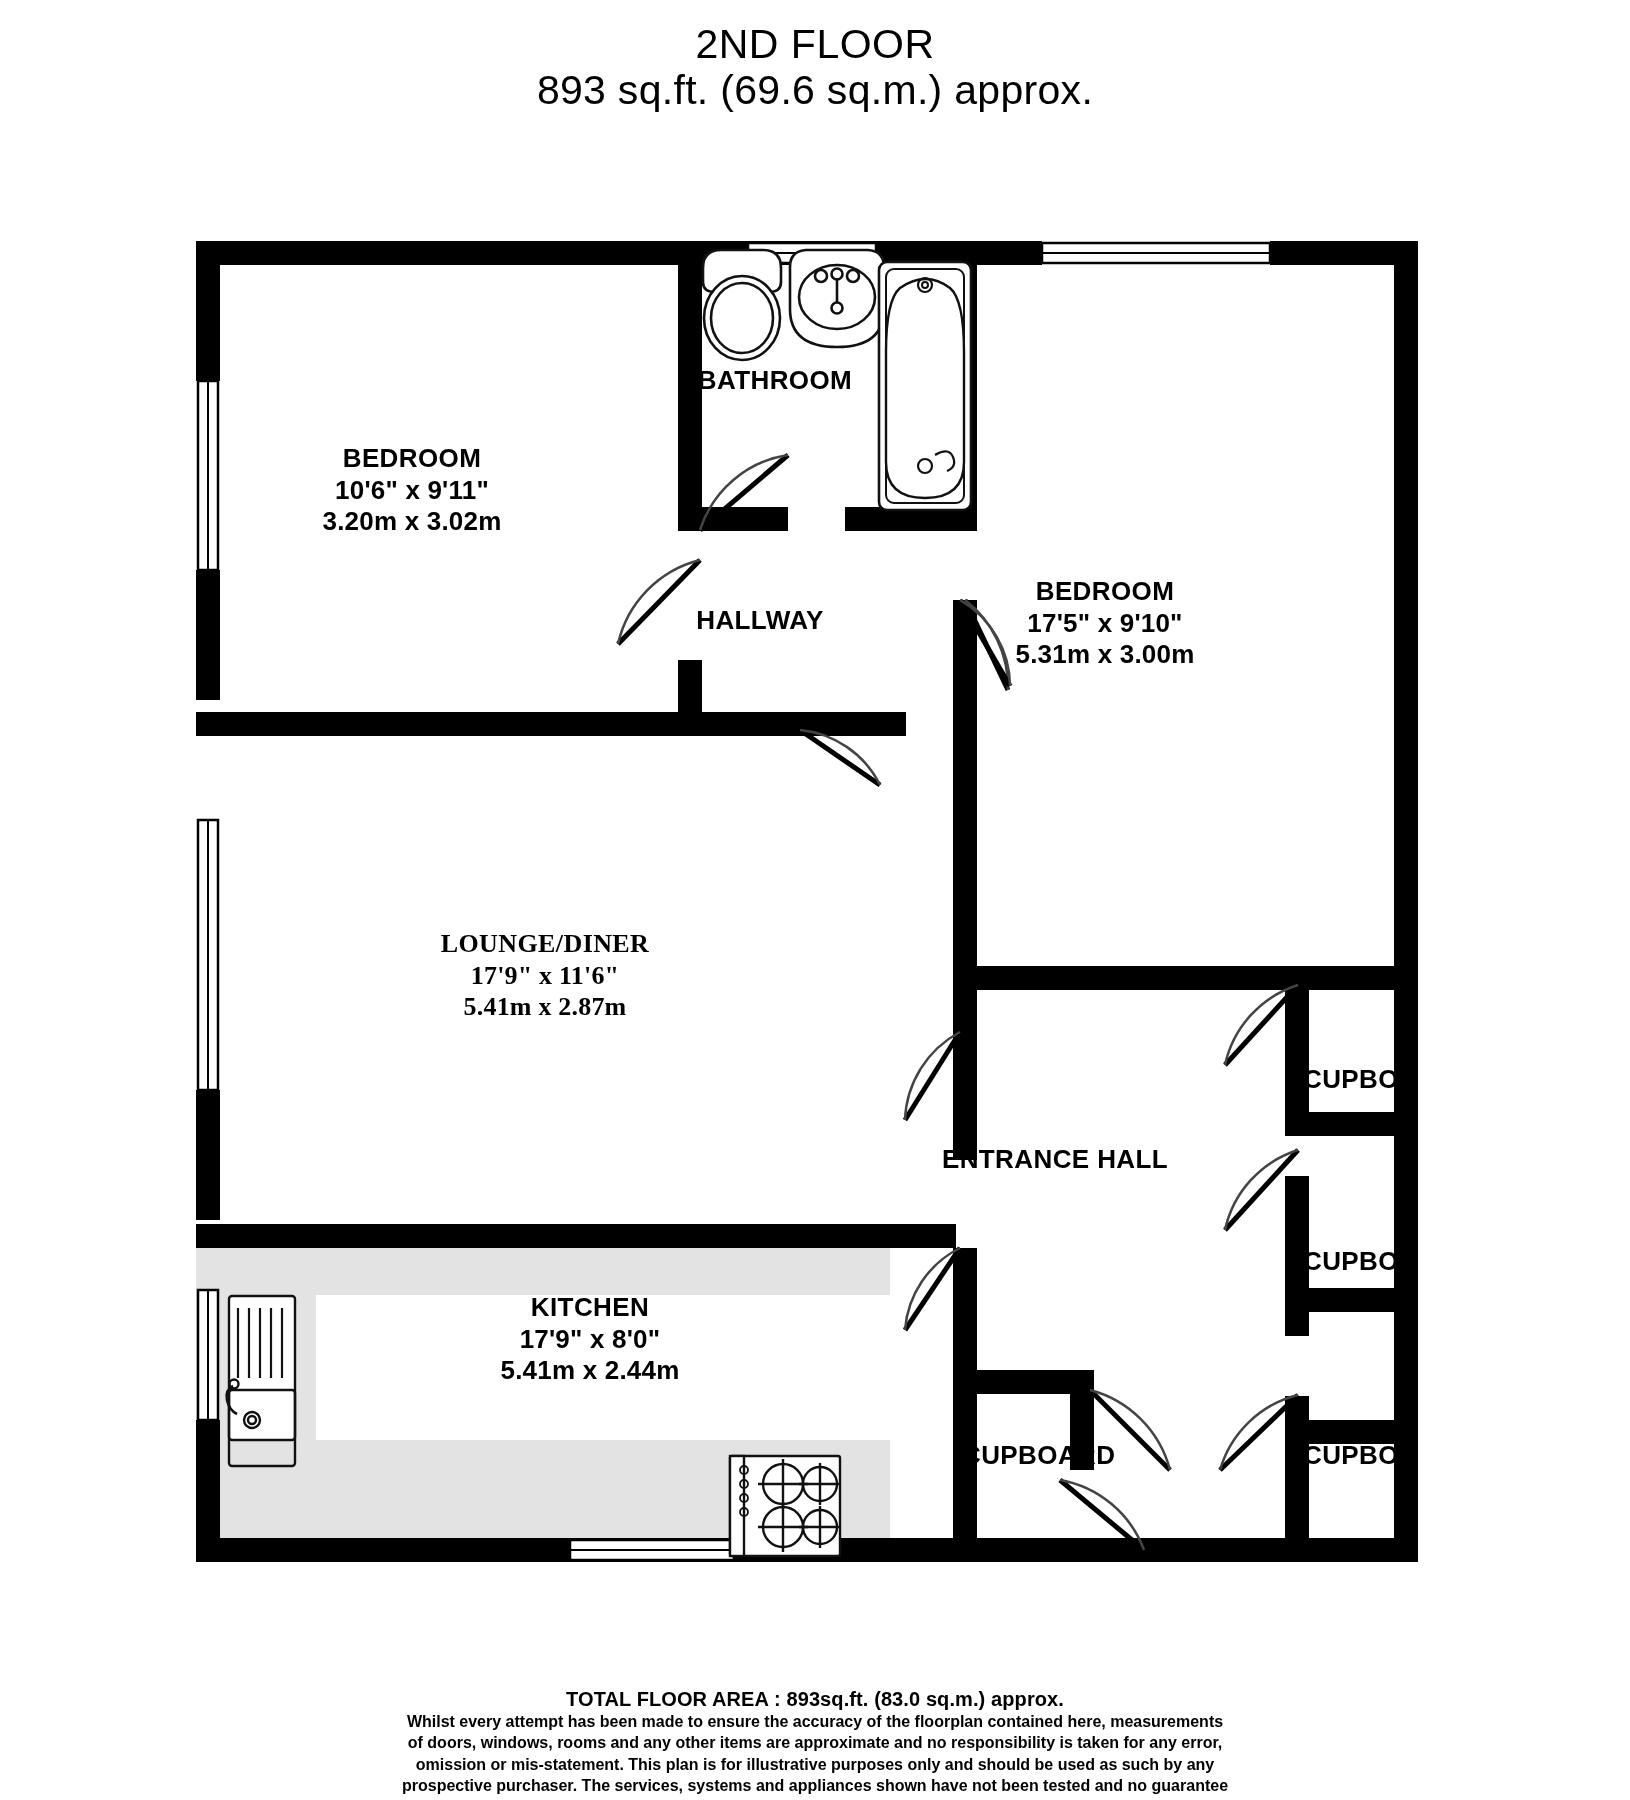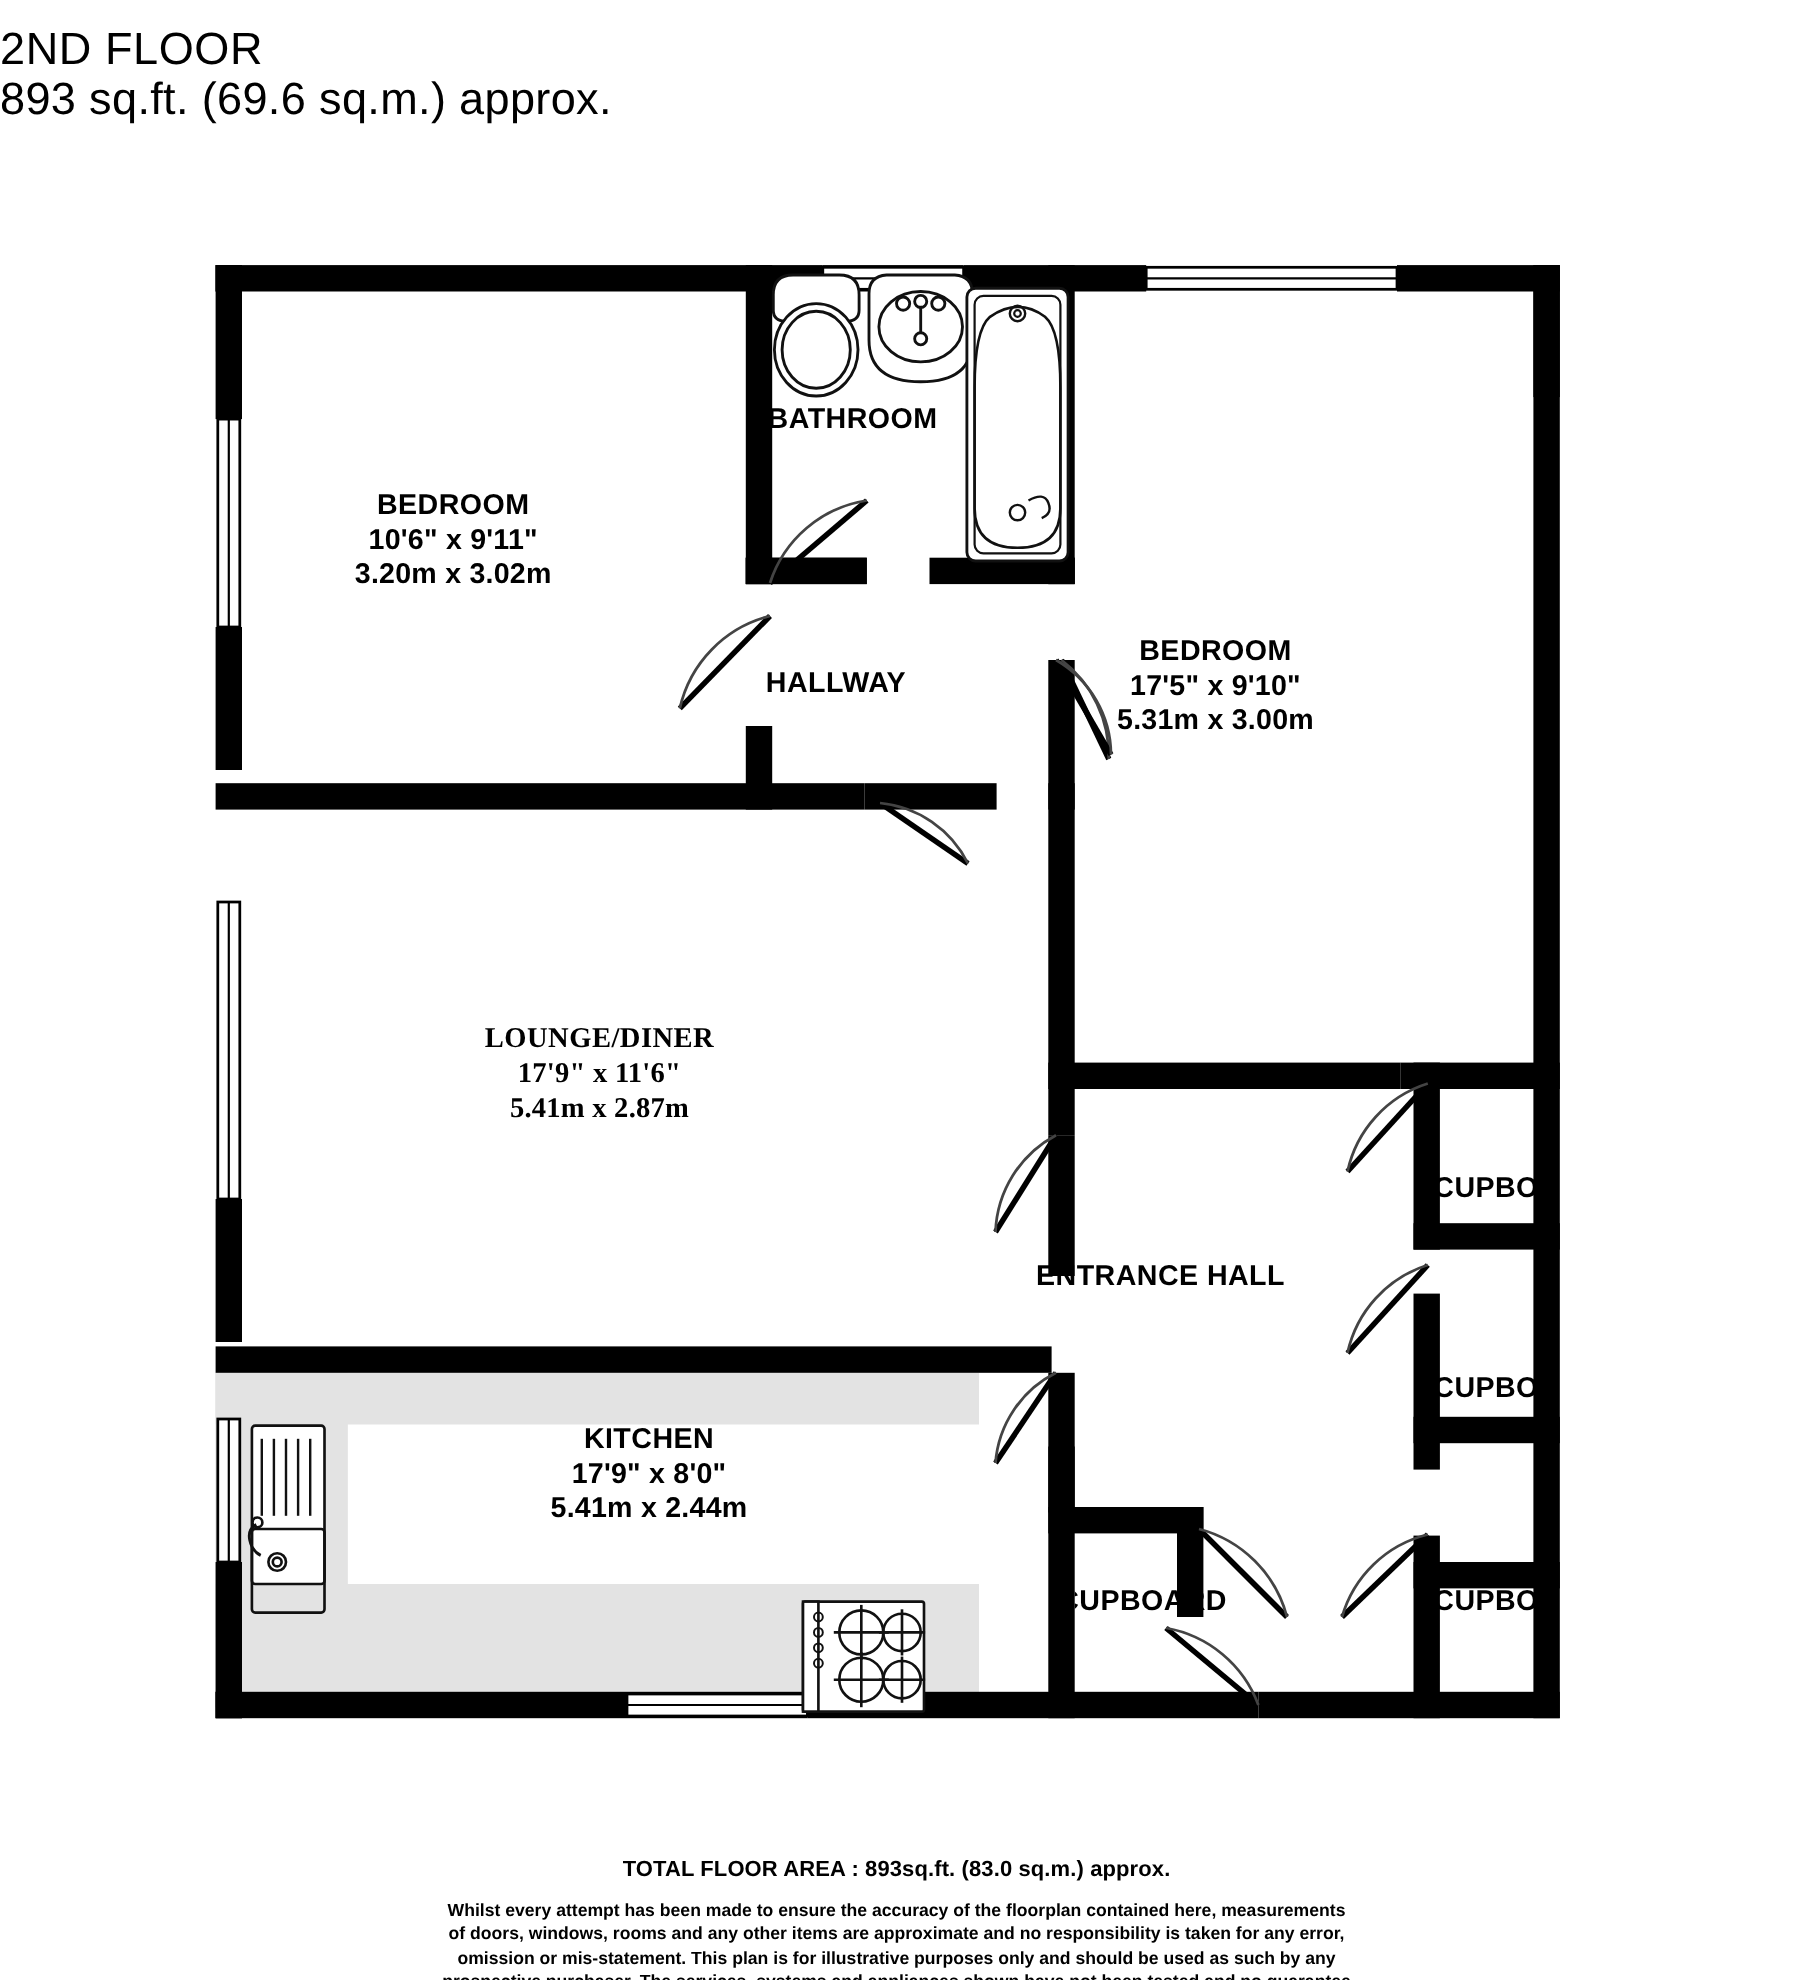--- a/index.html
+++ b/index.html
@@ -15,21 +15,21 @@
     color: #000000;
     overflow: hidden;
   }
 
   
   #header {
     position: absolute;
     left: 0;
     top: 22px;
     width: 1630px;
-    text-align: left;
+    text-align: center;
     line-height: 1.12;
   }
   #header .title-line {
     font-size: 41px;
     font-weight: 400;
     letter-spacing: 0.5px;
   }
   #header .area-line {
     font-size: 41px;
     font-weight: 400;
@@ -72,21 +72,21 @@
   #footer {
     position: absolute;
     left: 0;
     top: 1688px;
     width: 1630px;
     text-align: center;
   }
   #footer .total-area {
     font-size: 20px;
     font-weight: bold;
-    margin-bottom: 16px;
+    margin-bottom: 0;
     letter-spacing: 0.1px;
   }
   #footer .disclaimer {
     font-size: 16px;
     line-height: 1.33;
     font-weight: bold;
   }
   #footer .disclaimer div { white-space: nowrap; }
 </style>
 </head>

